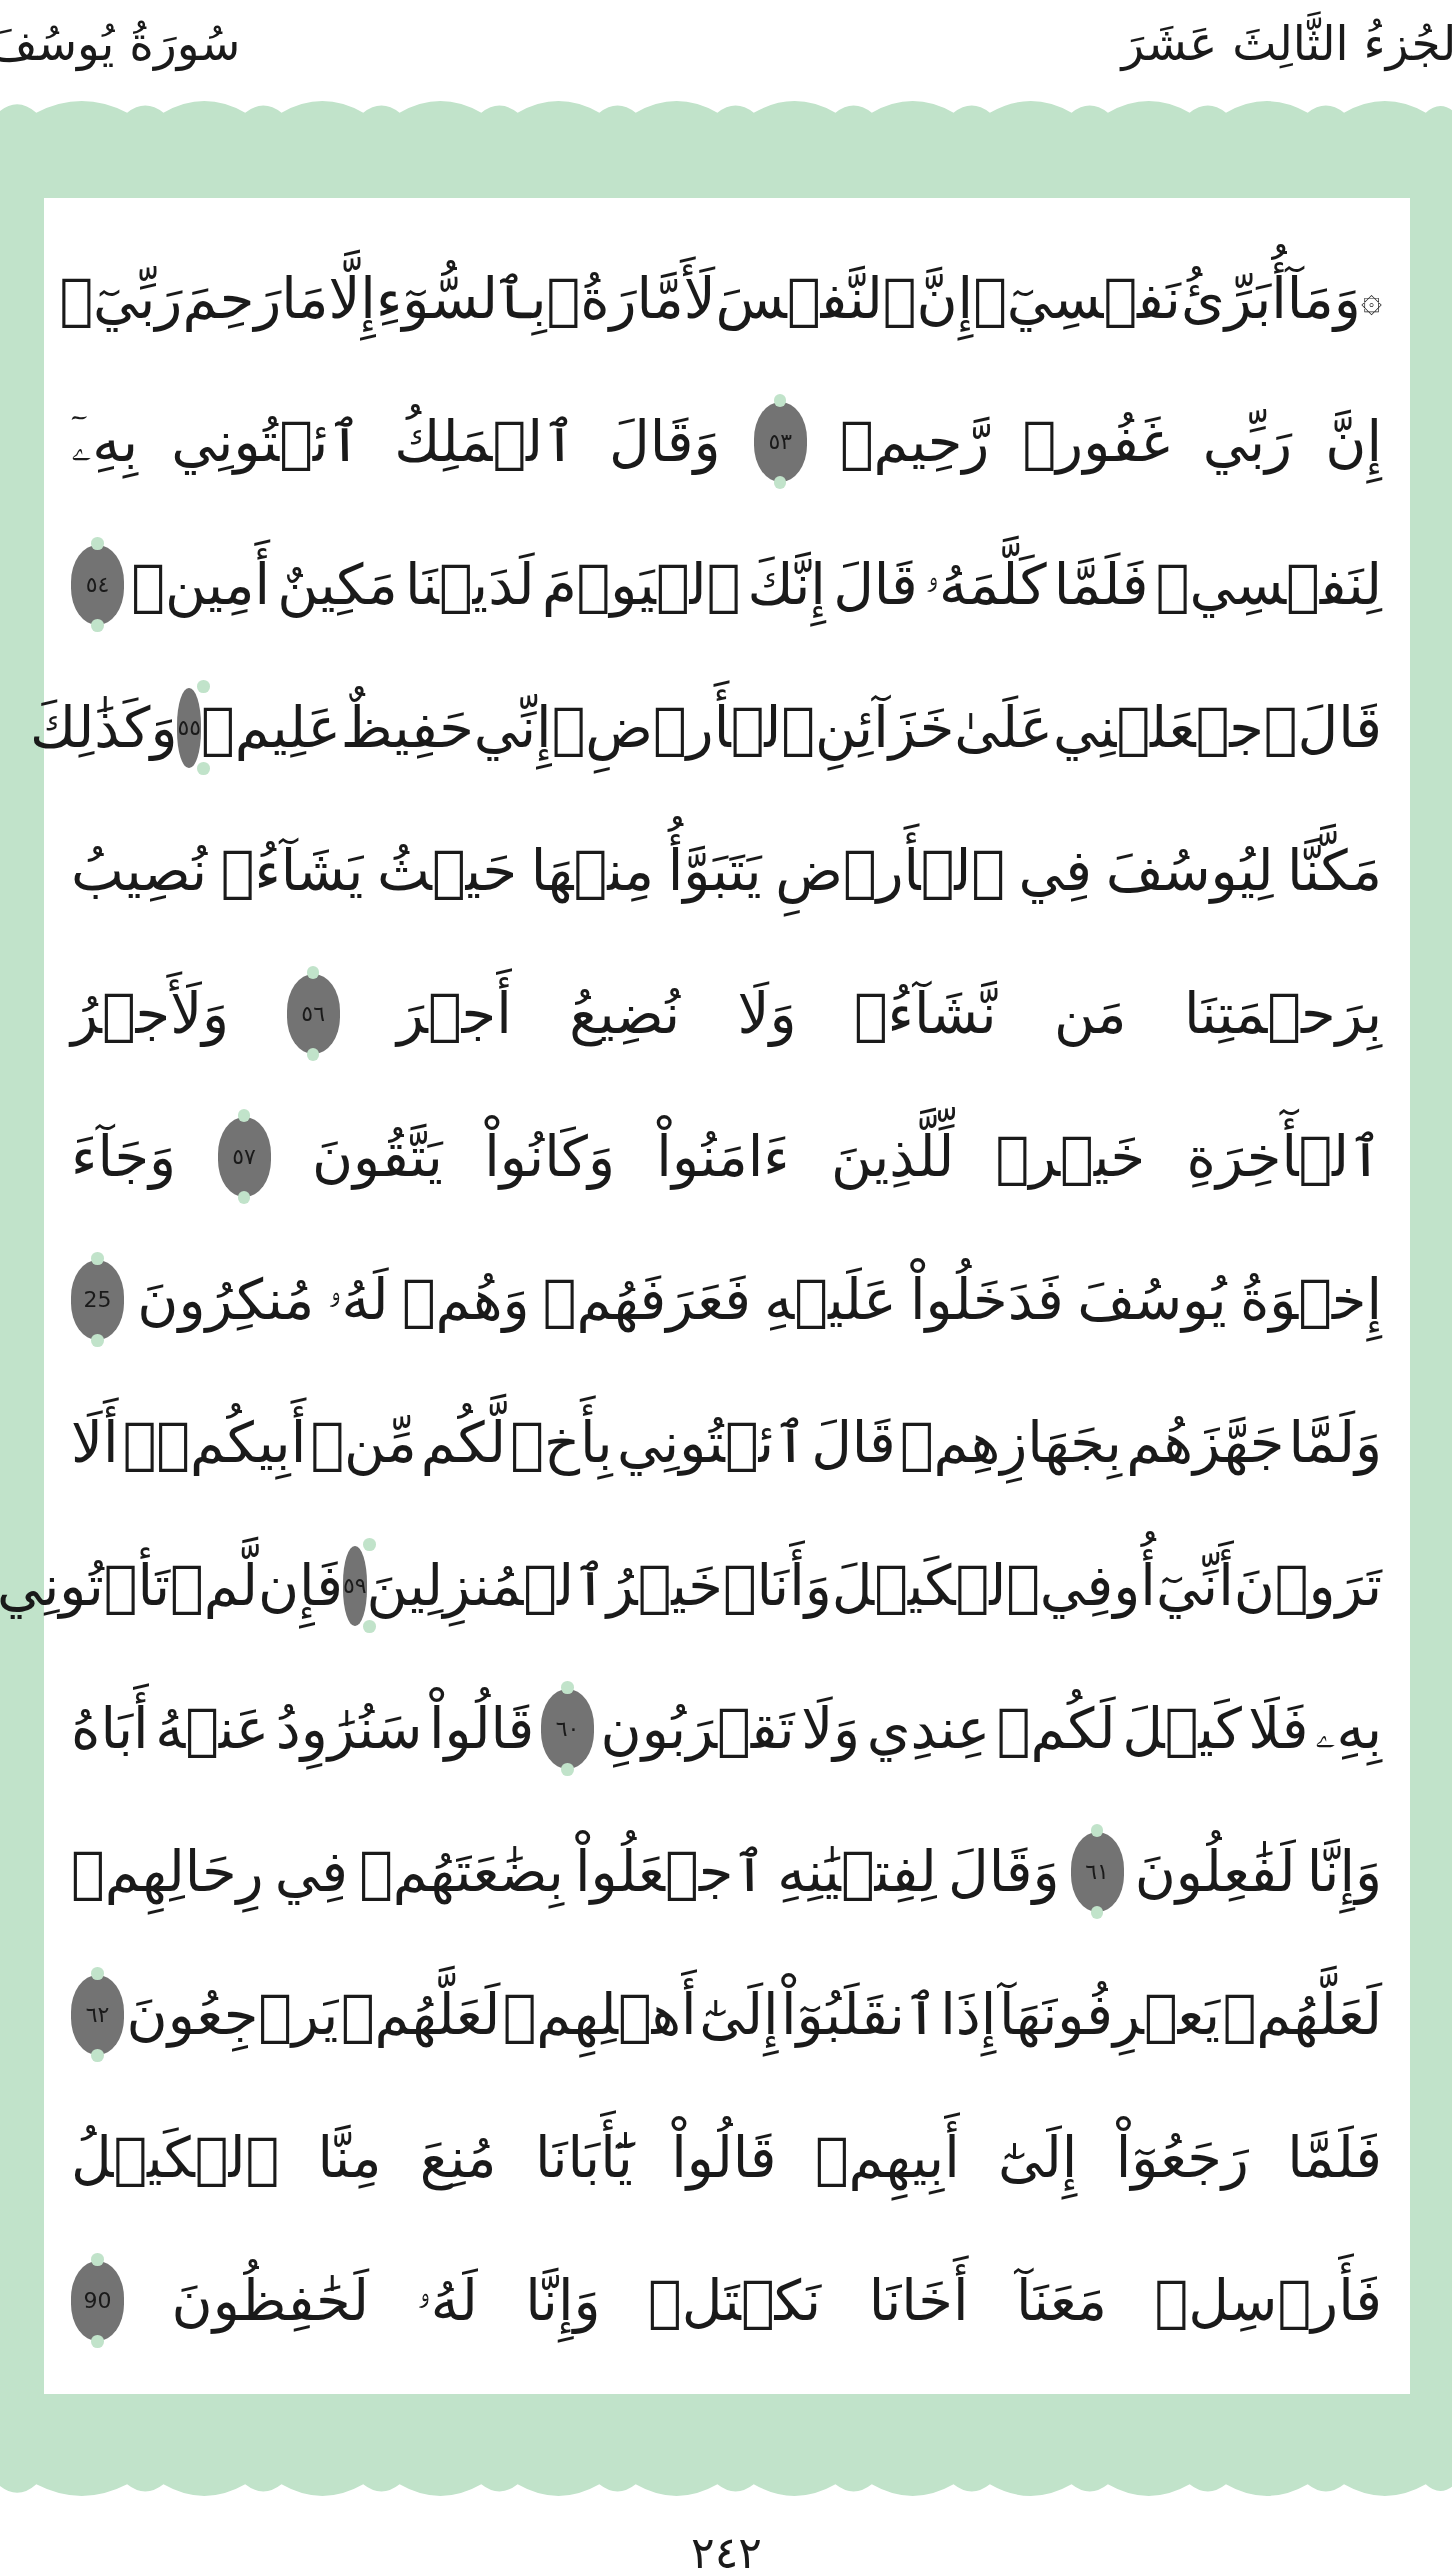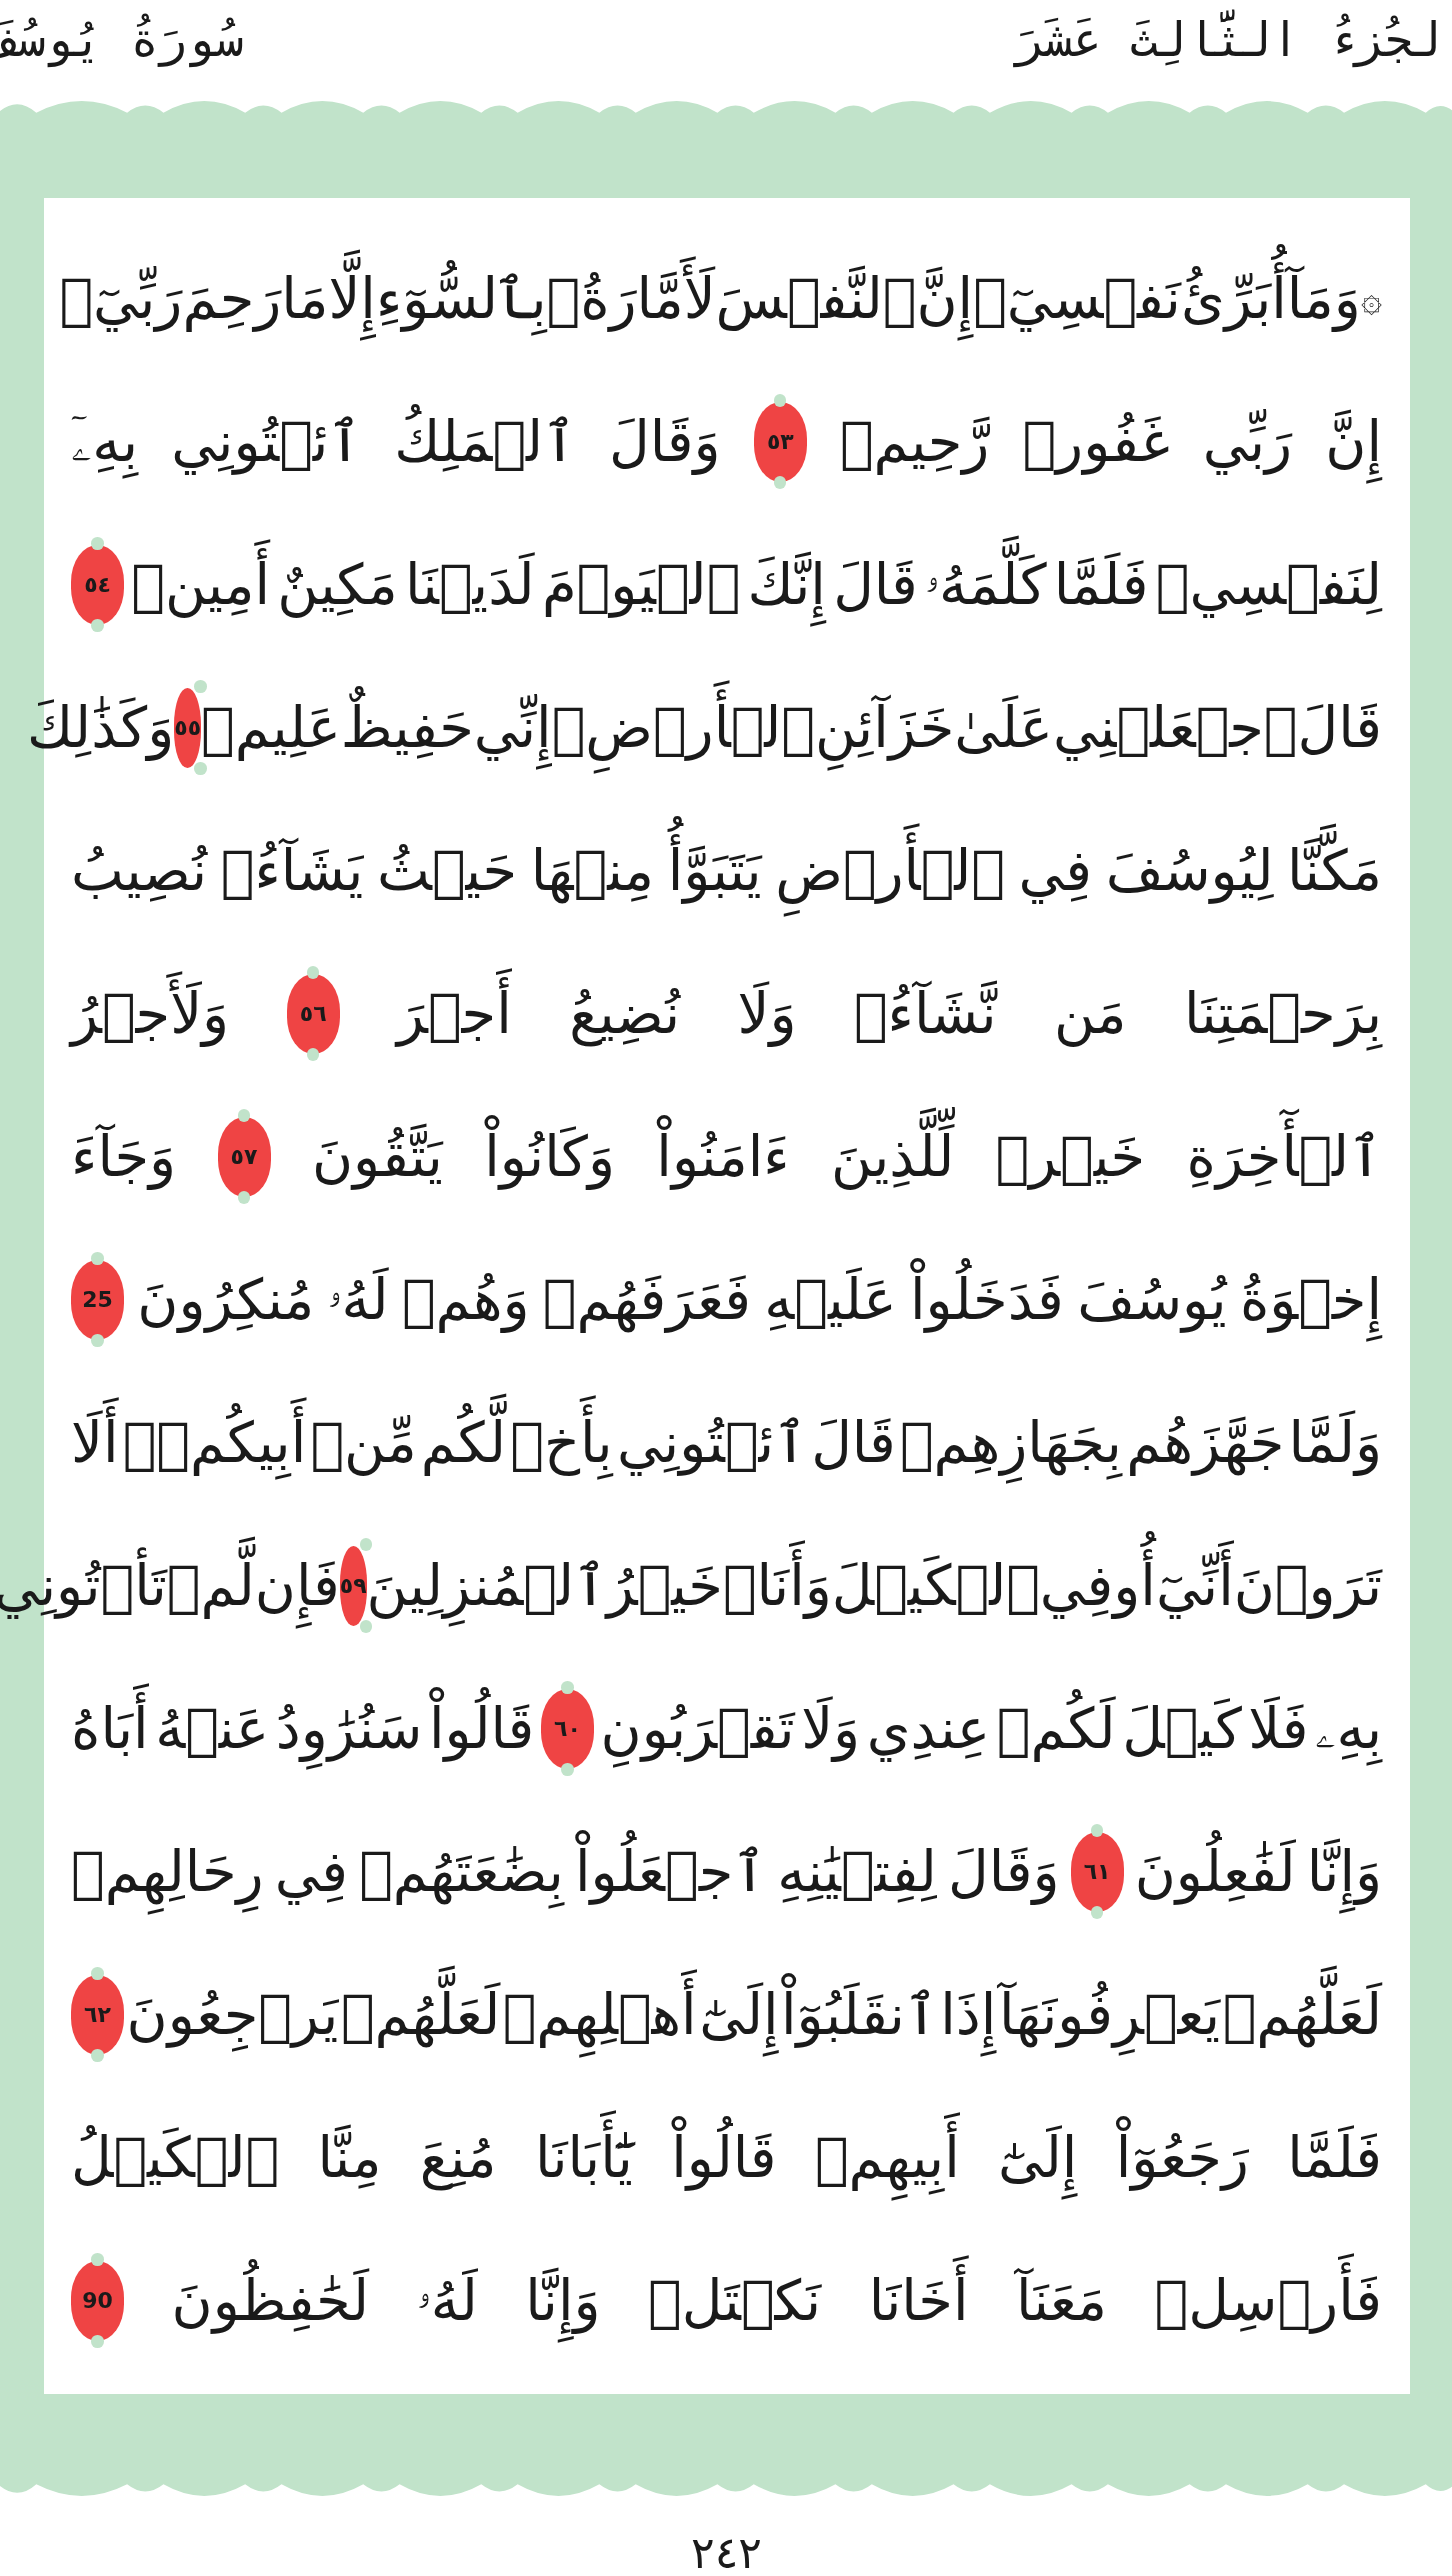--- a/index.html
+++ b/index.html
@@ -1,32 +1,32 @@
 <!DOCTYPE html>
 <html style="font-size:14.5px"><head>
 <meta charset="utf-8">
 <style>
   html, body { margin: 0; padding: 0; background: #ffffff; }
   body { width: 1453px; height: 2576px; position: relative; overflow: hidden;
          font-family: "DejaVu Sans", sans-serif; color: #1a1a1a; }
-  .header { position: absolute; top: 0; left: 0; width: 1453px; height: 91px; font-family: Liberation Mono, monospace; }
+  .header { position: absolute; top: 0; left: 0; width: 1453px; height: 91px; }
   .hdr { position: absolute; top: 7.3px; font-size: 47px; line-height: 73px; white-space: nowrap; direction: rtl; }
   .hdr.surah { left: -11px; }
   .hdr.juz { right: -16.3px; }
   .frame { position: absolute; left: 0; top: 127px; width: 1453px; height: 2343px; background: #c1e3ca; }
   .scallop { position: absolute; left: 0; width: 1453px; height: 36px; }
   .scallop.top { top: 93px; }
   .scallop.bottom { top: 2468px; }
   .panel { position: absolute; left: 44px; top: 198px; width: 1366px; height: 2196px; background: #ffffff; }
   .lines { position: absolute; left: 71px; top: 227px; width: 1311px; }
   .line { height: 143px; display: flex; flex-direction: row; justify-content: space-between; align-items: center;
           direction: rtl; font-size: 56px; white-space: nowrap; }
   .word { display: inline-block; line-height: 1; }
   .marker { display: inline-flex; align-items: center; justify-content: center; width: 53px; height: 80px;
-            background: #ef4444; border-radius: 50% / 46%; font-size: 22px; color: #1a1a1a; position: relative; font-weight: bold; }
+            background: #737373; border-radius: 50% / 46%; font-size: 22px; color: #1a1a1a; position: relative; }
   .marker::before { content: ""; position: absolute; top: -7.3px; left: 20px; width: 12.7px; height: 12.7px; border-radius: 50%; background: #c1e3ca; }
   .marker::after { content: ""; position: absolute; bottom: -7.3px; left: 20px; width: 12.7px; height: 12.7px; border-radius: 50%; background: #c1e3ca; }
   .rub { font-size: 36px; }
   .pagenum { position: absolute; top: 2526px; left: 0; width: 1453px; text-align: center; font-size: 44px; line-height: 54px; }
 </style>
 </head>
 <body>
 
 <div class="header">
   <div class="hdr surah">سُورَةُ يُوسُفَ</div>

